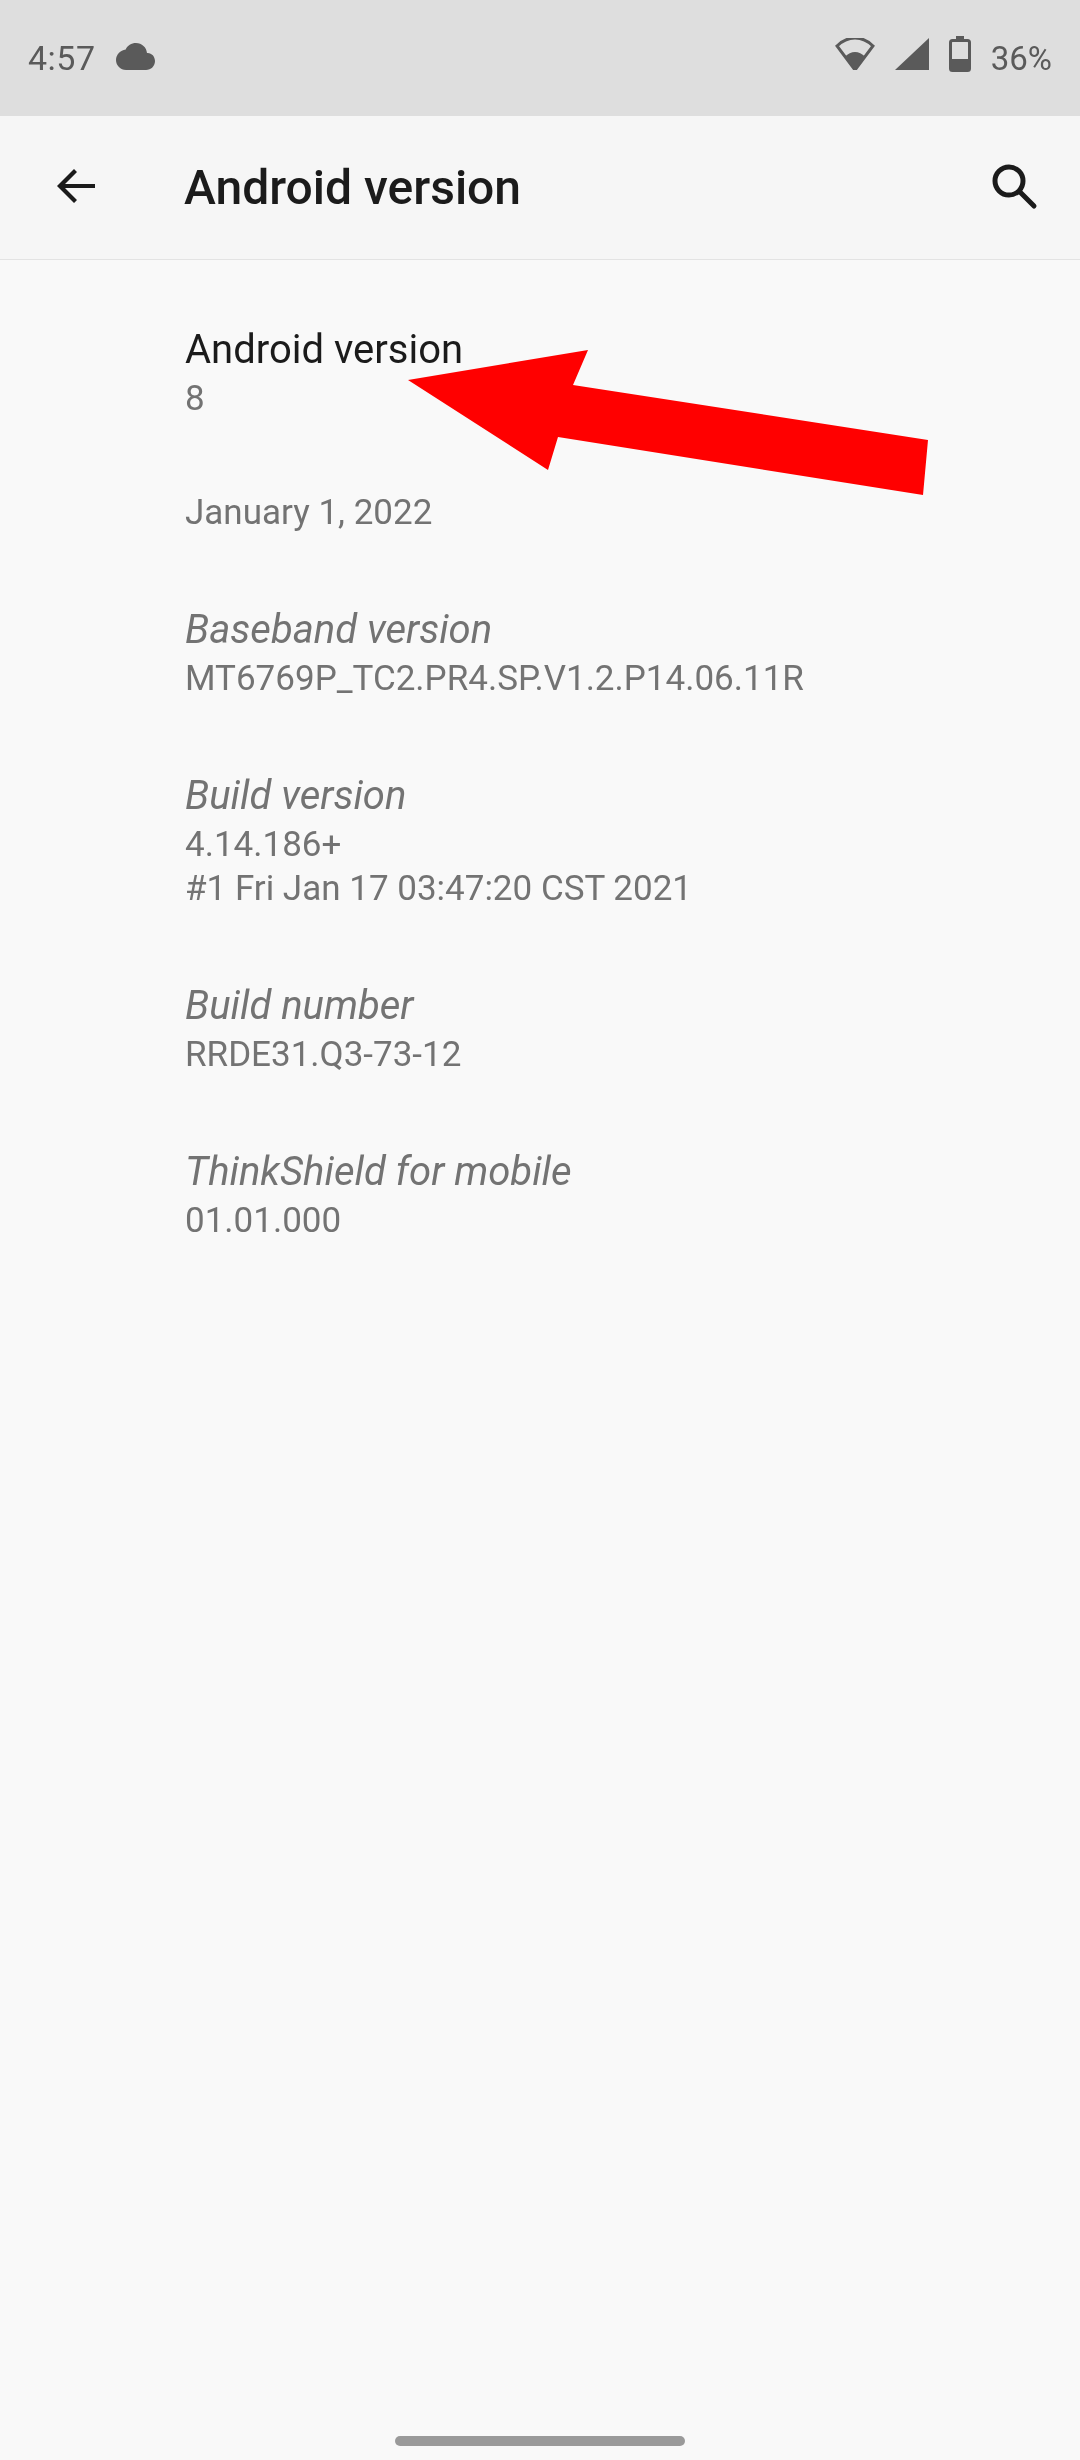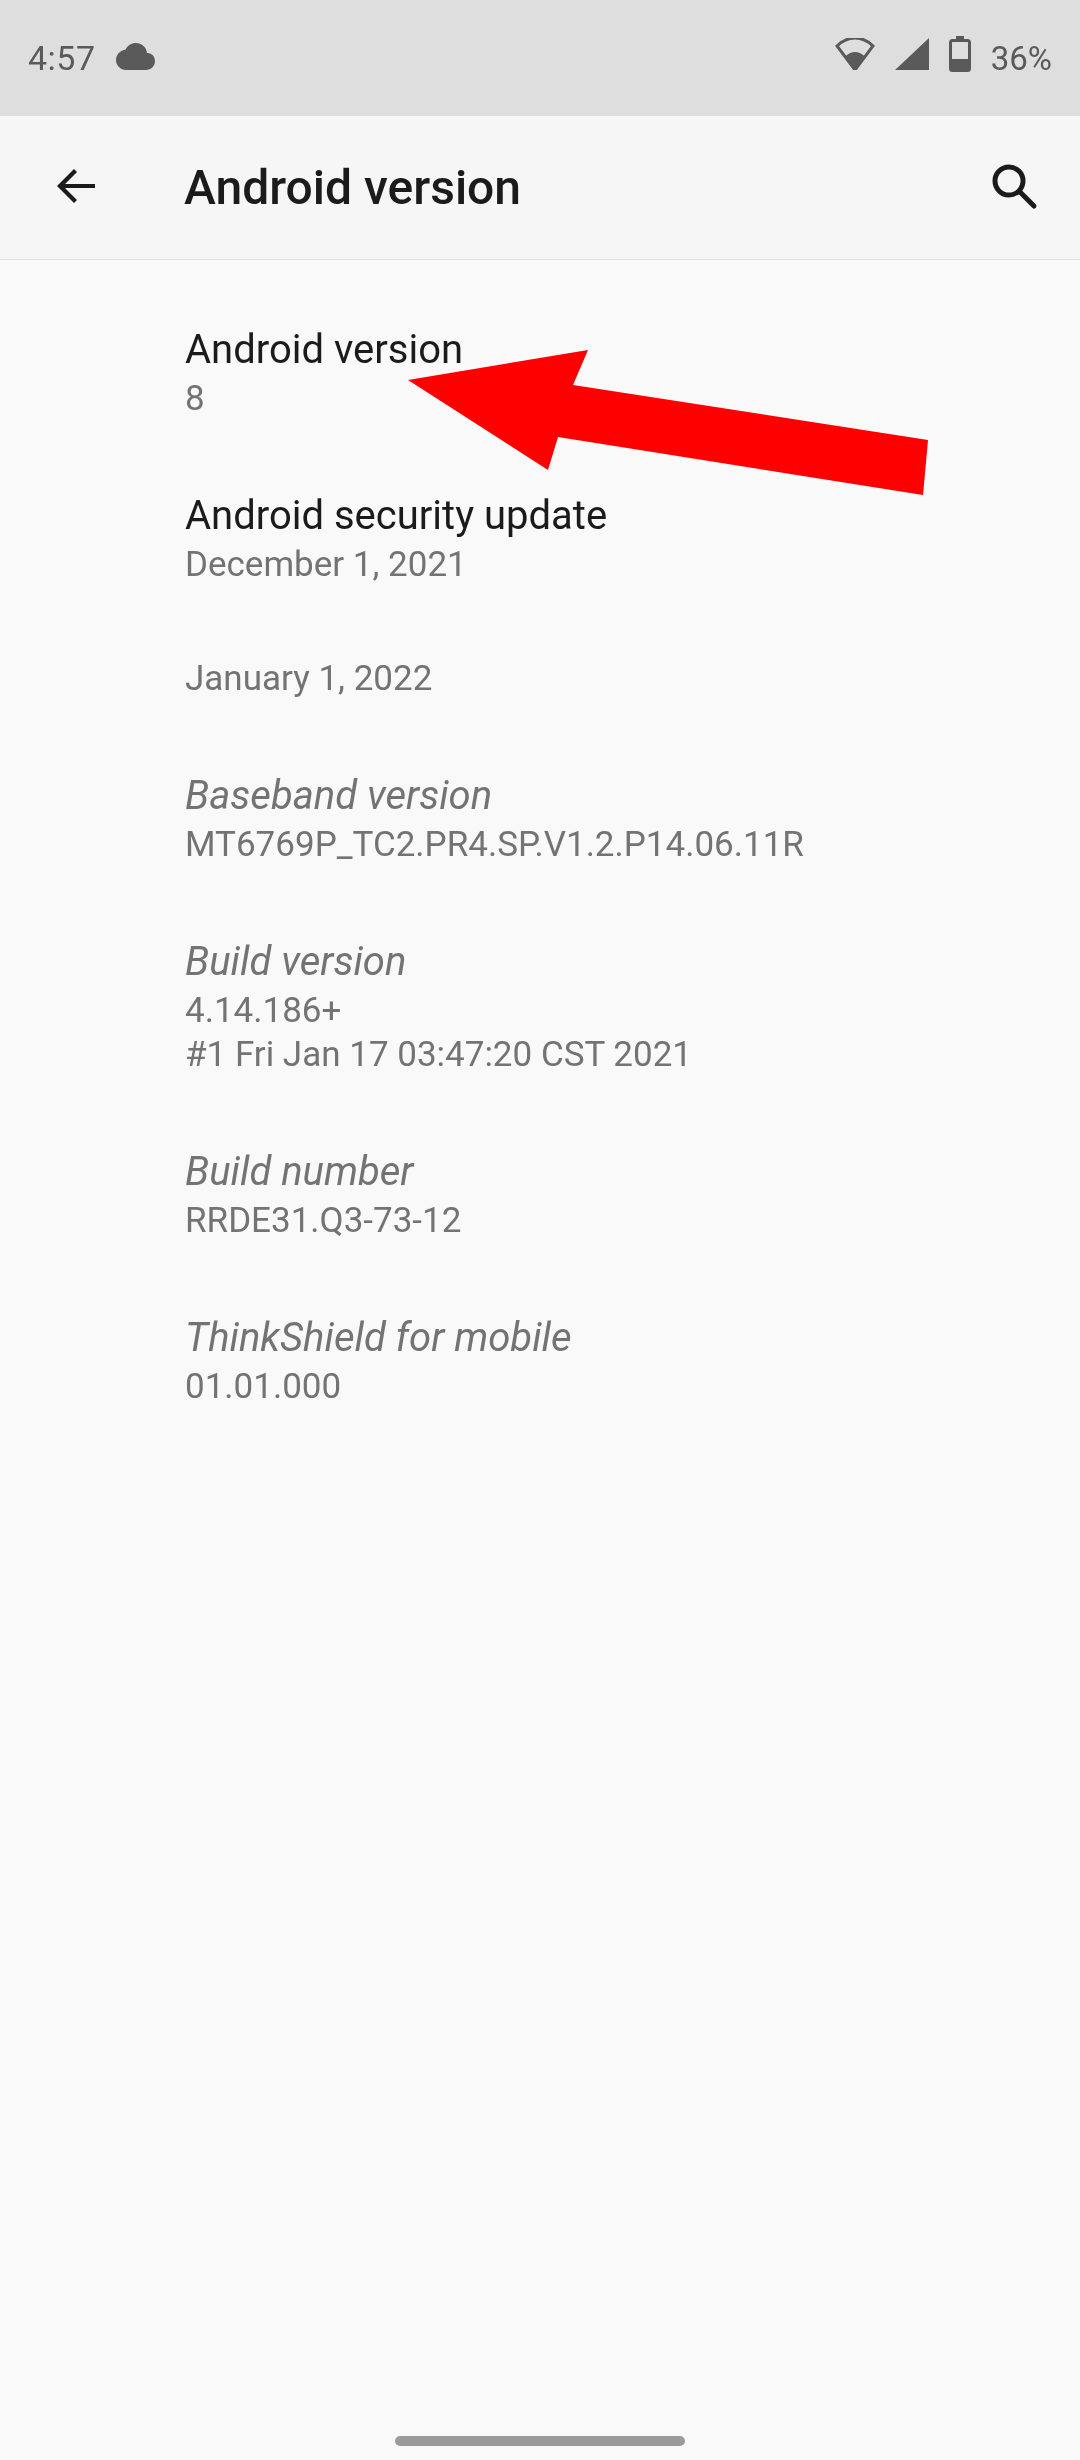--- a/index.html
+++ b/index.html
@@ -175,24 +175,20 @@
     </span>
   </div>
 </div>
 
 <div class="content">
   <div class="list-item active">
     <div class="item-title">Android version</div>
     <div class="item-subtitle">8</div>
   </div>
   <div class="list-item active">
-    <div class="item-title">Android security update</div>
-    <div class="item-subtitle">December 1, 2021</div>
-  </div>
-  <div class="list-item active">
     <div class="item-subtitle">January 1, 2022</div>
   </div>
   <div class="list-item inactive">
     <div class="item-title">Baseband version</div>
     <div class="item-subtitle">MT6769P_TC2.PR4.SP.V1.2.P14.06.11R</div>
   </div>
   <div class="list-item inactive">
     <div class="item-title">Build version</div>
     <div class="item-subtitle">4.14.186+
 #1 Fri Jan 17 03:47:20 CST 2021</div>

